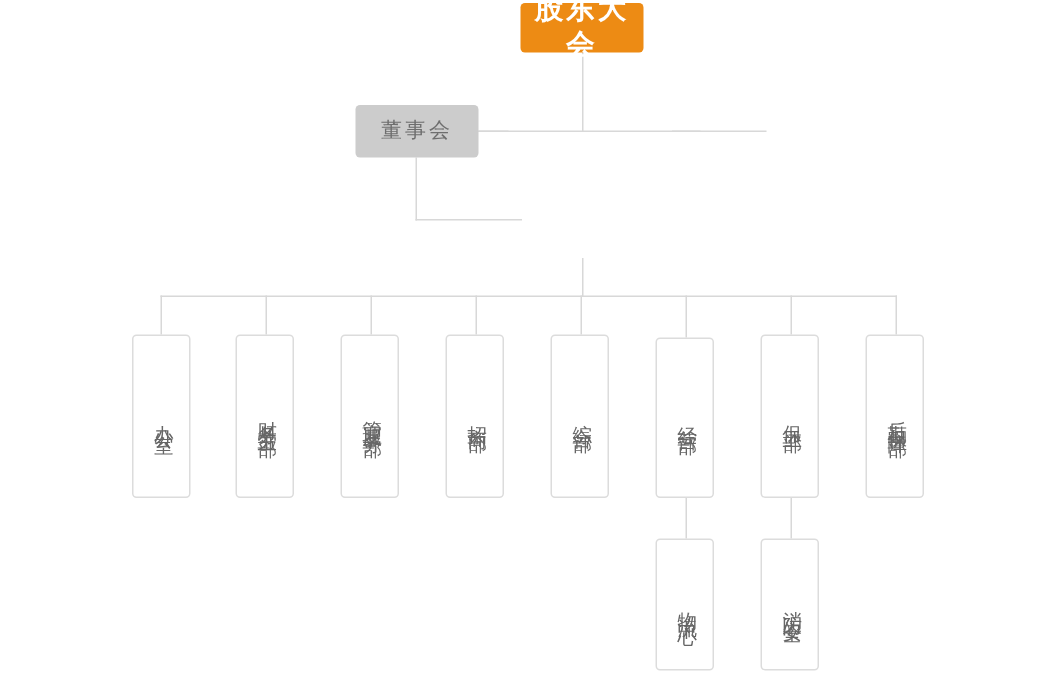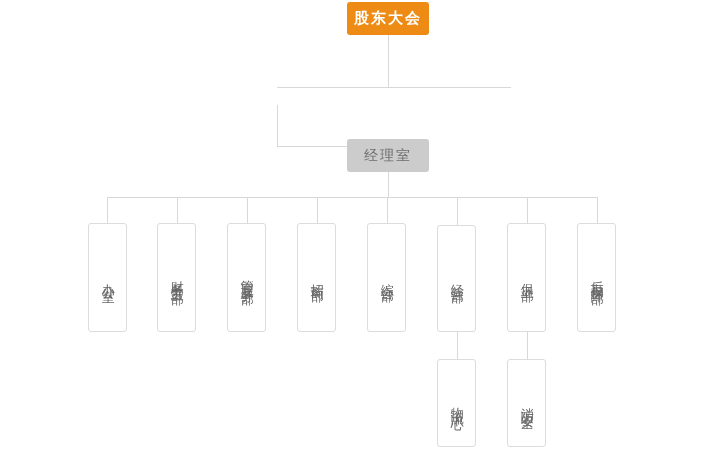--- a/index.html
+++ b/index.html
@@ -38,21 +38,21 @@
   .node-label {
     display: block;
     text-align: center;
     letter-spacing: 1px;
   }
 
   
   .node.root {
     background: #ed8b14;
     color: #ffffff;
-    font-size: 15px;
+    font-size: 19px;
     font-weight: bold;
   }
   .node.root .node-label { letter-spacing: 2px; }
 
   
   .node.grey {
     background: #cccccc;
     color: #6e6e6e;
     font-size: 14px;
   }
@@ -102,24 +102,24 @@
   <div class="line v" style="left:527px; top:197px; height:26px;"></div>
   <div class="line v" style="left:597px; top:197px; height:26px;"></div>
 
   <div class="line v" style="left:457px; top:332px; height:27px;"></div>
   <div class="line v" style="left:527px; top:332px; height:27px;"></div>
 
   <div class="node root" style="left:347px; top:2px; width:82px; height:33px;">
     <span class="node-label">股东大会</span>
   </div>
 
+  <div class="node grey" style="left:237px; top:70px; width:82px; height:35px;">
+    <span class="node-label">董事会</span>
+  </div>
 
-  <div class="node grey" style="left:347px; top:139px; width:82px; height:33px;">
-    <span class="node-label">经理室</span>
-  </div>
 
   <div class="node dept" style="left:88px; top:223px; width:39px; height:109px;">
     <span class="node-label">办公室</span>
   </div>
   <div class="node dept" style="left:157px; top:223px; width:39px; height:109px;">
     <span class="node-label">财务劳工部</span>
   </div>
   <div class="node dept" style="left:227px; top:223px; width:39px; height:109px;">
     <span class="node-label">管理服务部</span>
   </div>

